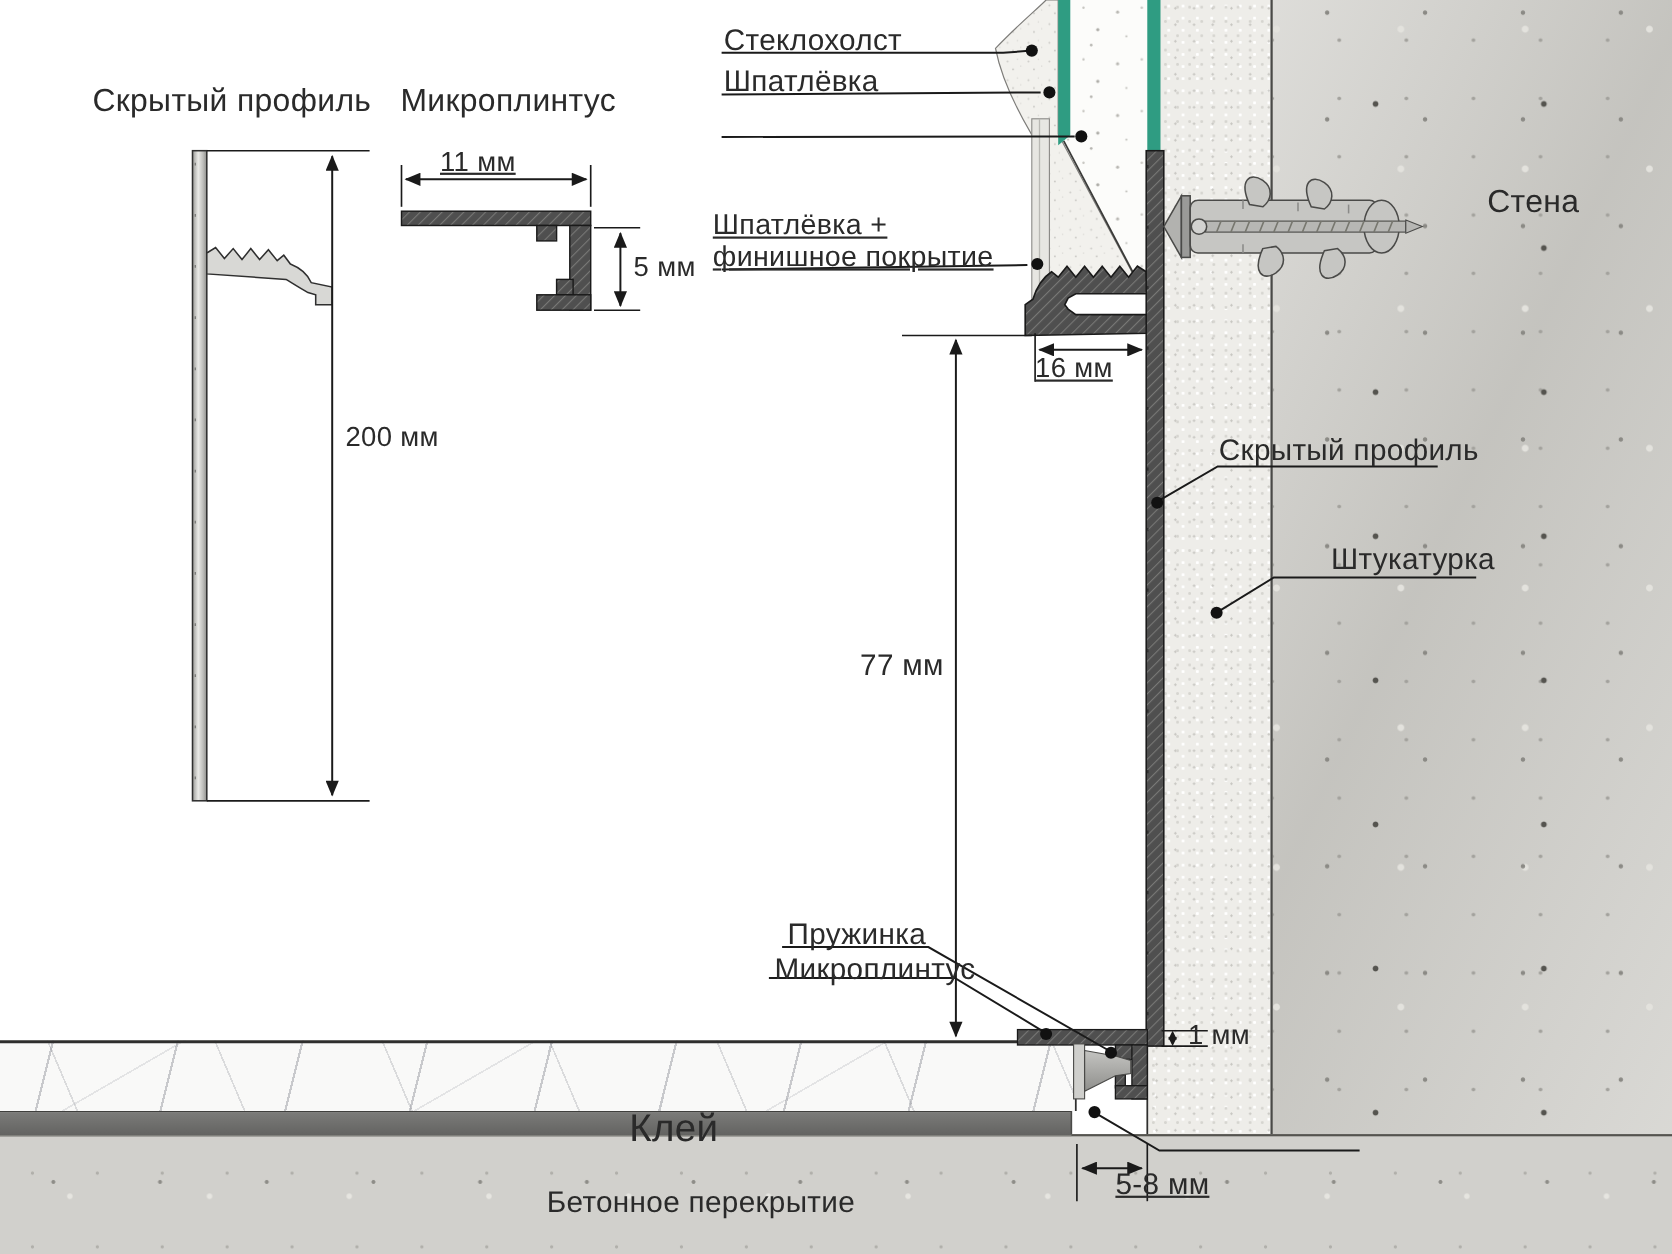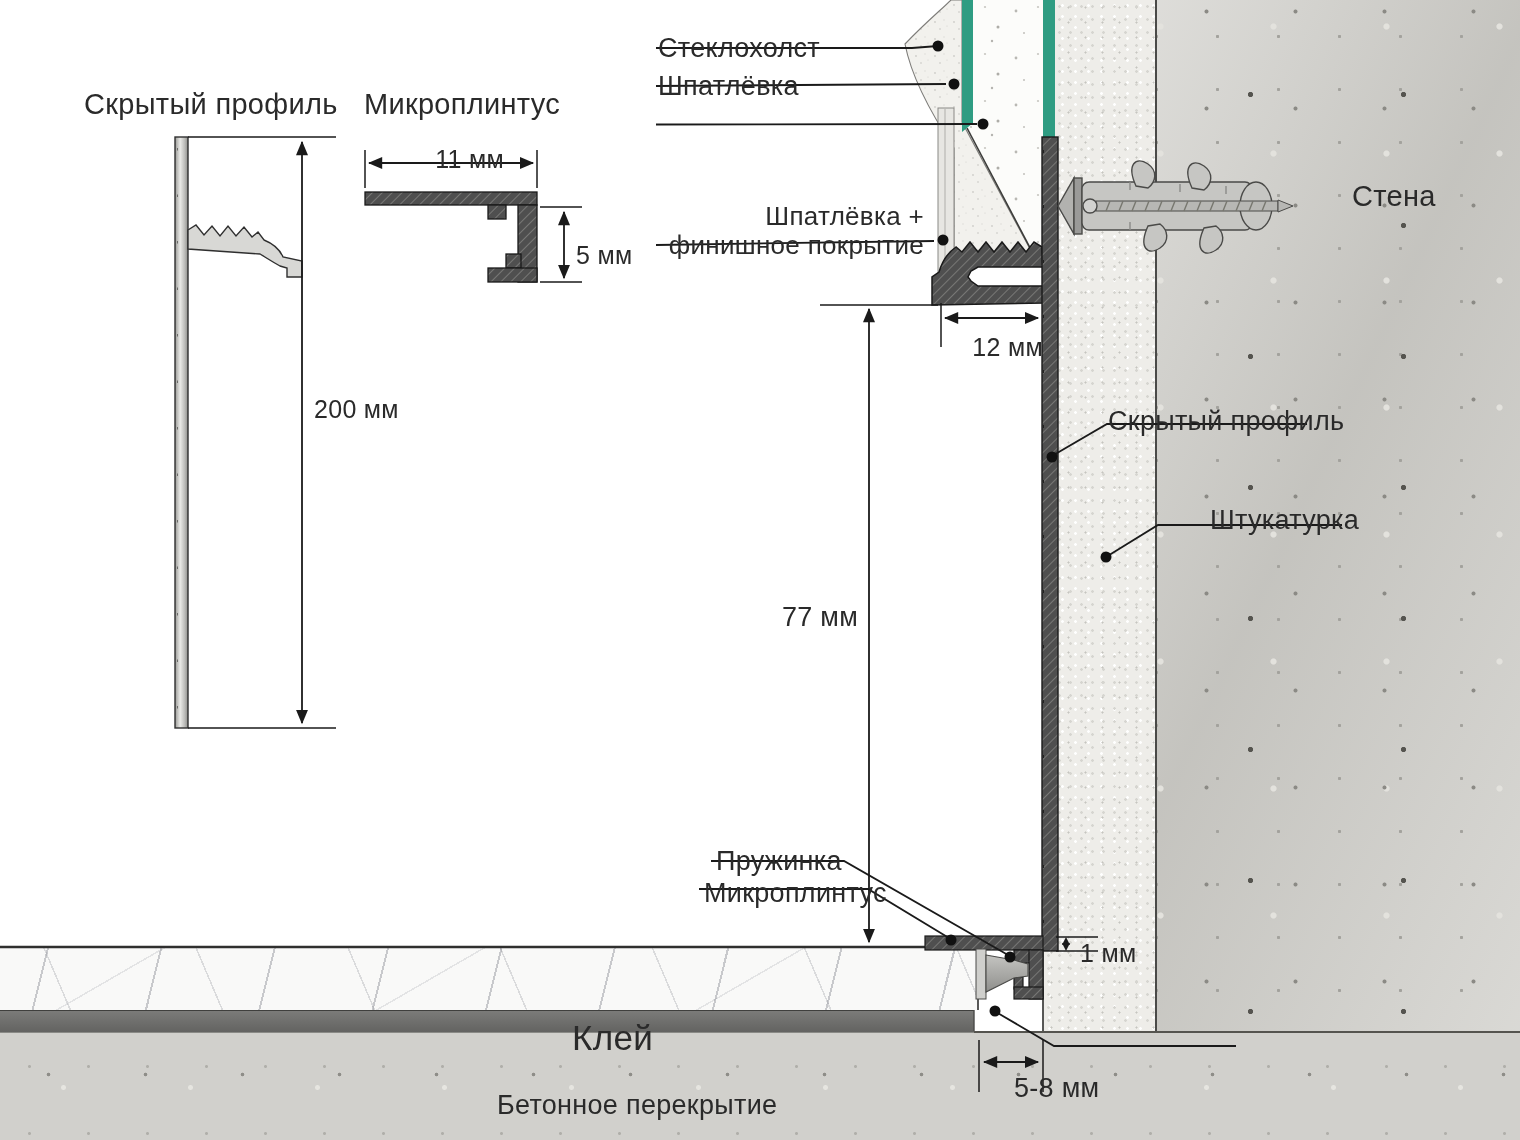--- a/index.html
+++ b/index.html
@@ -44,24 +44,24 @@
     background-image:
       repeating-linear-gradient(104deg, transparent 0 46px, rgba(140,142,150,.45) 46px 48px, transparent 48px 110px),
       repeating-linear-gradient(67deg,  transparent 0 64px, rgba(160,162,168,.35) 64px 65.5px, transparent 65.5px 140px),
       repeating-linear-gradient(150deg, transparent 0 83px, rgba(176,178,184,.30) 83px 84.5px, transparent 84.5px 160px);
   }
   .glue{
     background:linear-gradient(180deg,#7b7b79,#636361);
     border-top:1.5px solid #3f3f3d;border-bottom:1.5px solid #8a8a86;
   }
   #overlay{position:absolute;left:0;top:0;z-index:5;}
-  .lbl{position:absolute;z-index:10;font-size:27px;color:#2a2a2a;white-space:nowrap;letter-spacing:.3px;line-height:1.12;margin-top:12px;}
+  .lbl{position:absolute;z-index:10;font-size:27px;color:#2a2a2a;white-space:nowrap;letter-spacing:.3px;line-height:1.12;}
   .title{font-size:29px;}
   .dim{font-size:25px;}
-  .center{text-align:right;}
+  .center{text-align:left;text-decoration:underline;}
   .ext{stroke:#1a1a1a;stroke-width:1.5;}
   .dimln{stroke:#1a1a1a;stroke-width:1.8;fill:none;}
   .leader{stroke:#1a1a1a;stroke-width:1.8;fill:none;}
   .dot{fill:#111;}
 </style>
 </head>
 <body>
 
 <div id="page">
 
@@ -253,21 +253,21 @@
   <div class="lbl" style="left:658px;top:21px">Стеклохолст</div>
   <div class="lbl" style="left:658px;top:59px">Шпатлёвка</div>
 
   <div class="lbl center" style="left:648px;top:190px;width:276px;font-size:26px">
     <div>Шпатлёвка +</div>
     <div>финишное покрытие</div>
   </div>
 
   <div class="lbl" style="left:1352px;top:168px;font-size:29px">Стена</div>
 
-  <div class="lbl dim center" style="left:941px;top:321px;width:102px">12 мм</div>
+  <div class="lbl dim center" style="left:941px;top:321px;width:102px">16 мм</div>
   <div class="lbl" style="left:778px;top:590px;width:84px;text-align:center">77 мм</div>
 
   <div class="lbl" style="left:1108px;top:394px">Скрытый профиль</div>
   <div class="lbl" style="left:1210px;top:493px">Штукатурка</div>
 
   <div class="lbl" style="left:716px;top:834px">Пружинка</div>
   <div class="lbl" style="left:704px;top:866px">Микроплинтус</div>
 
   <div class="lbl dim" style="left:1080px;top:927px">1 мм</div>
 

